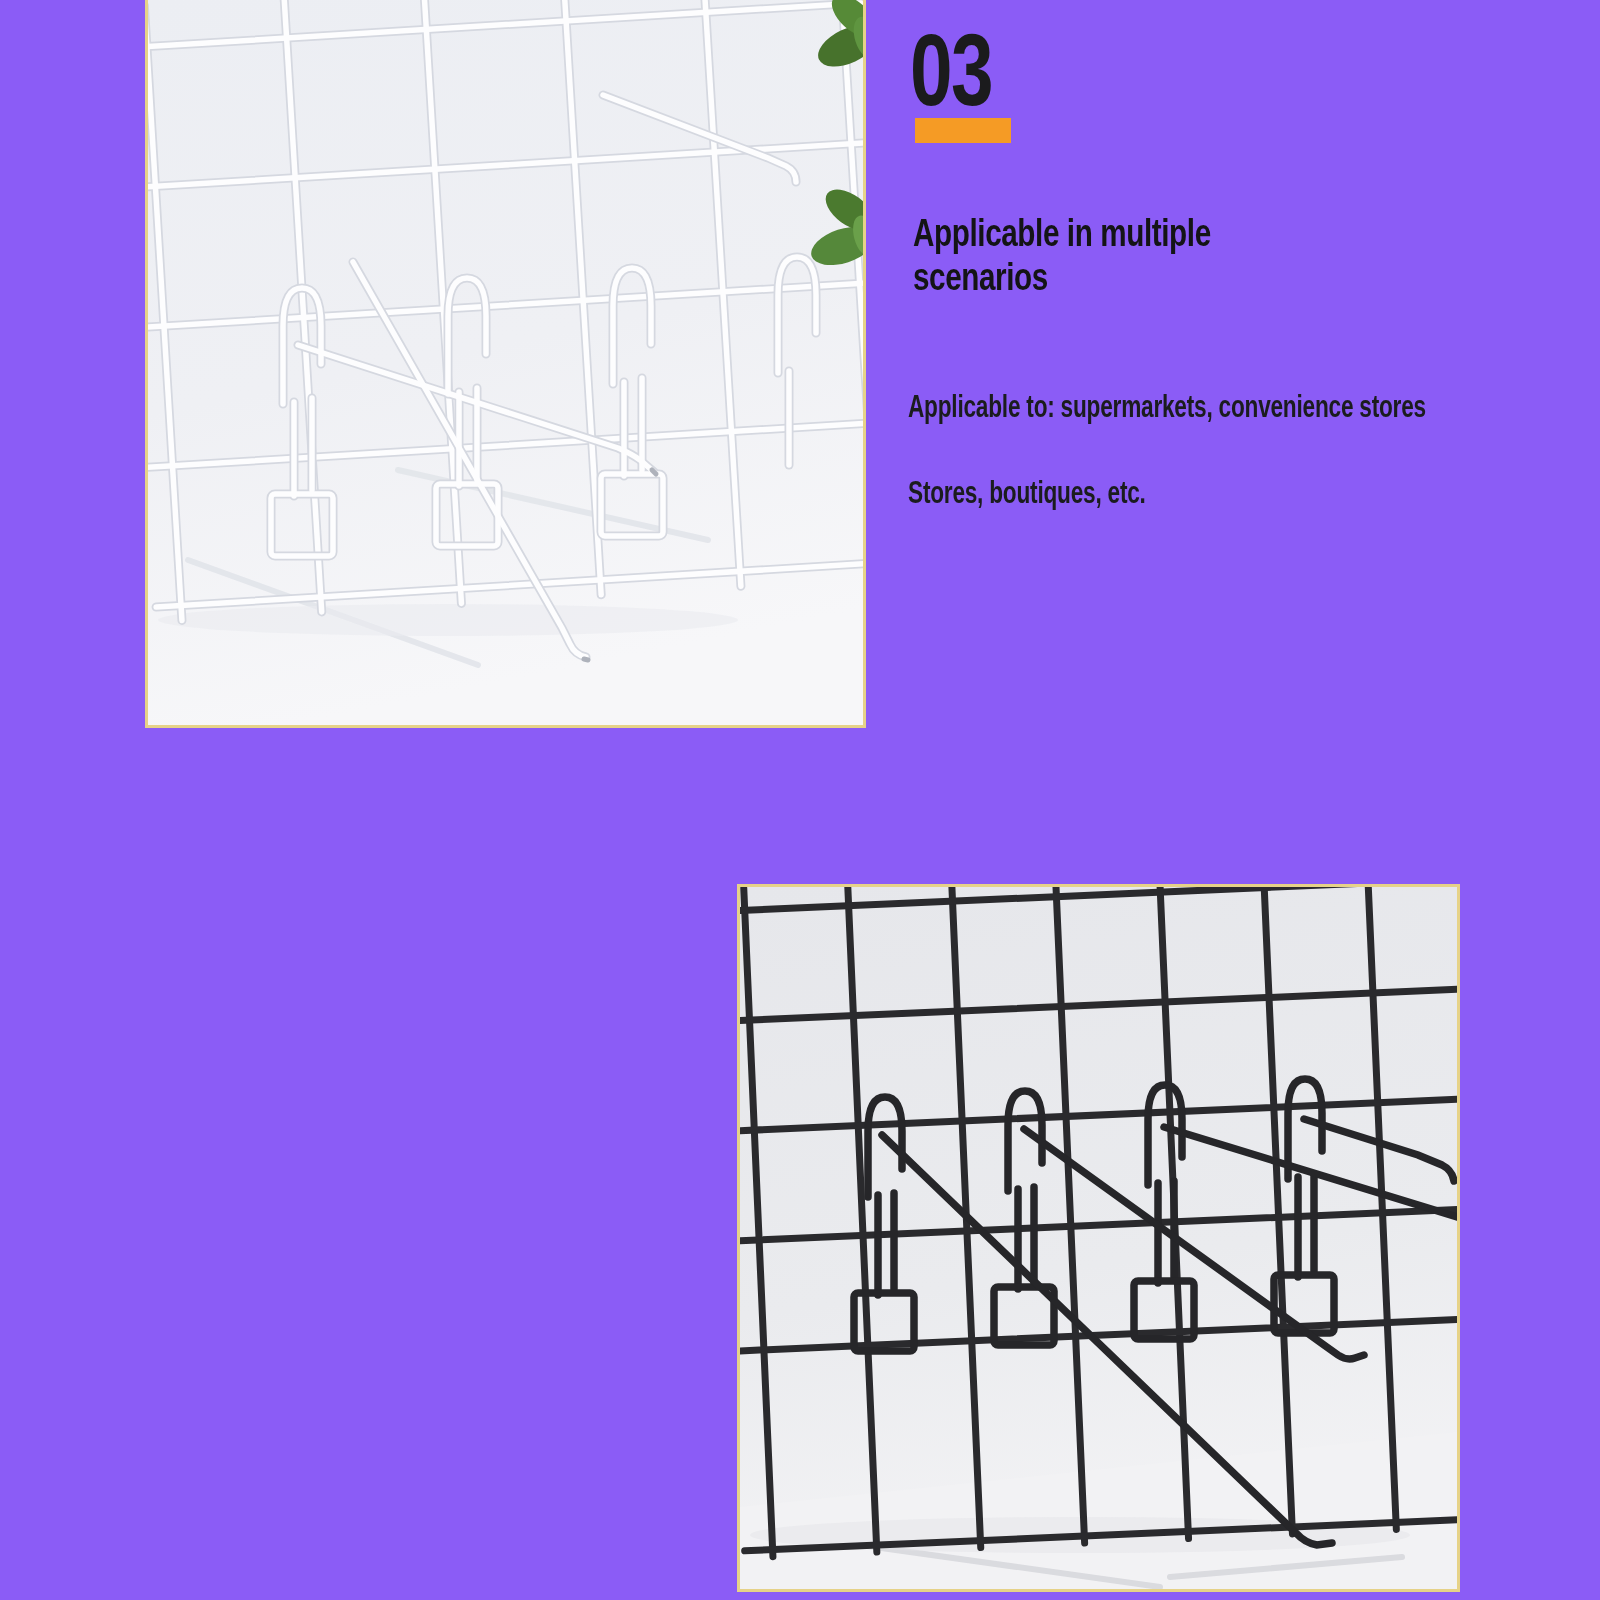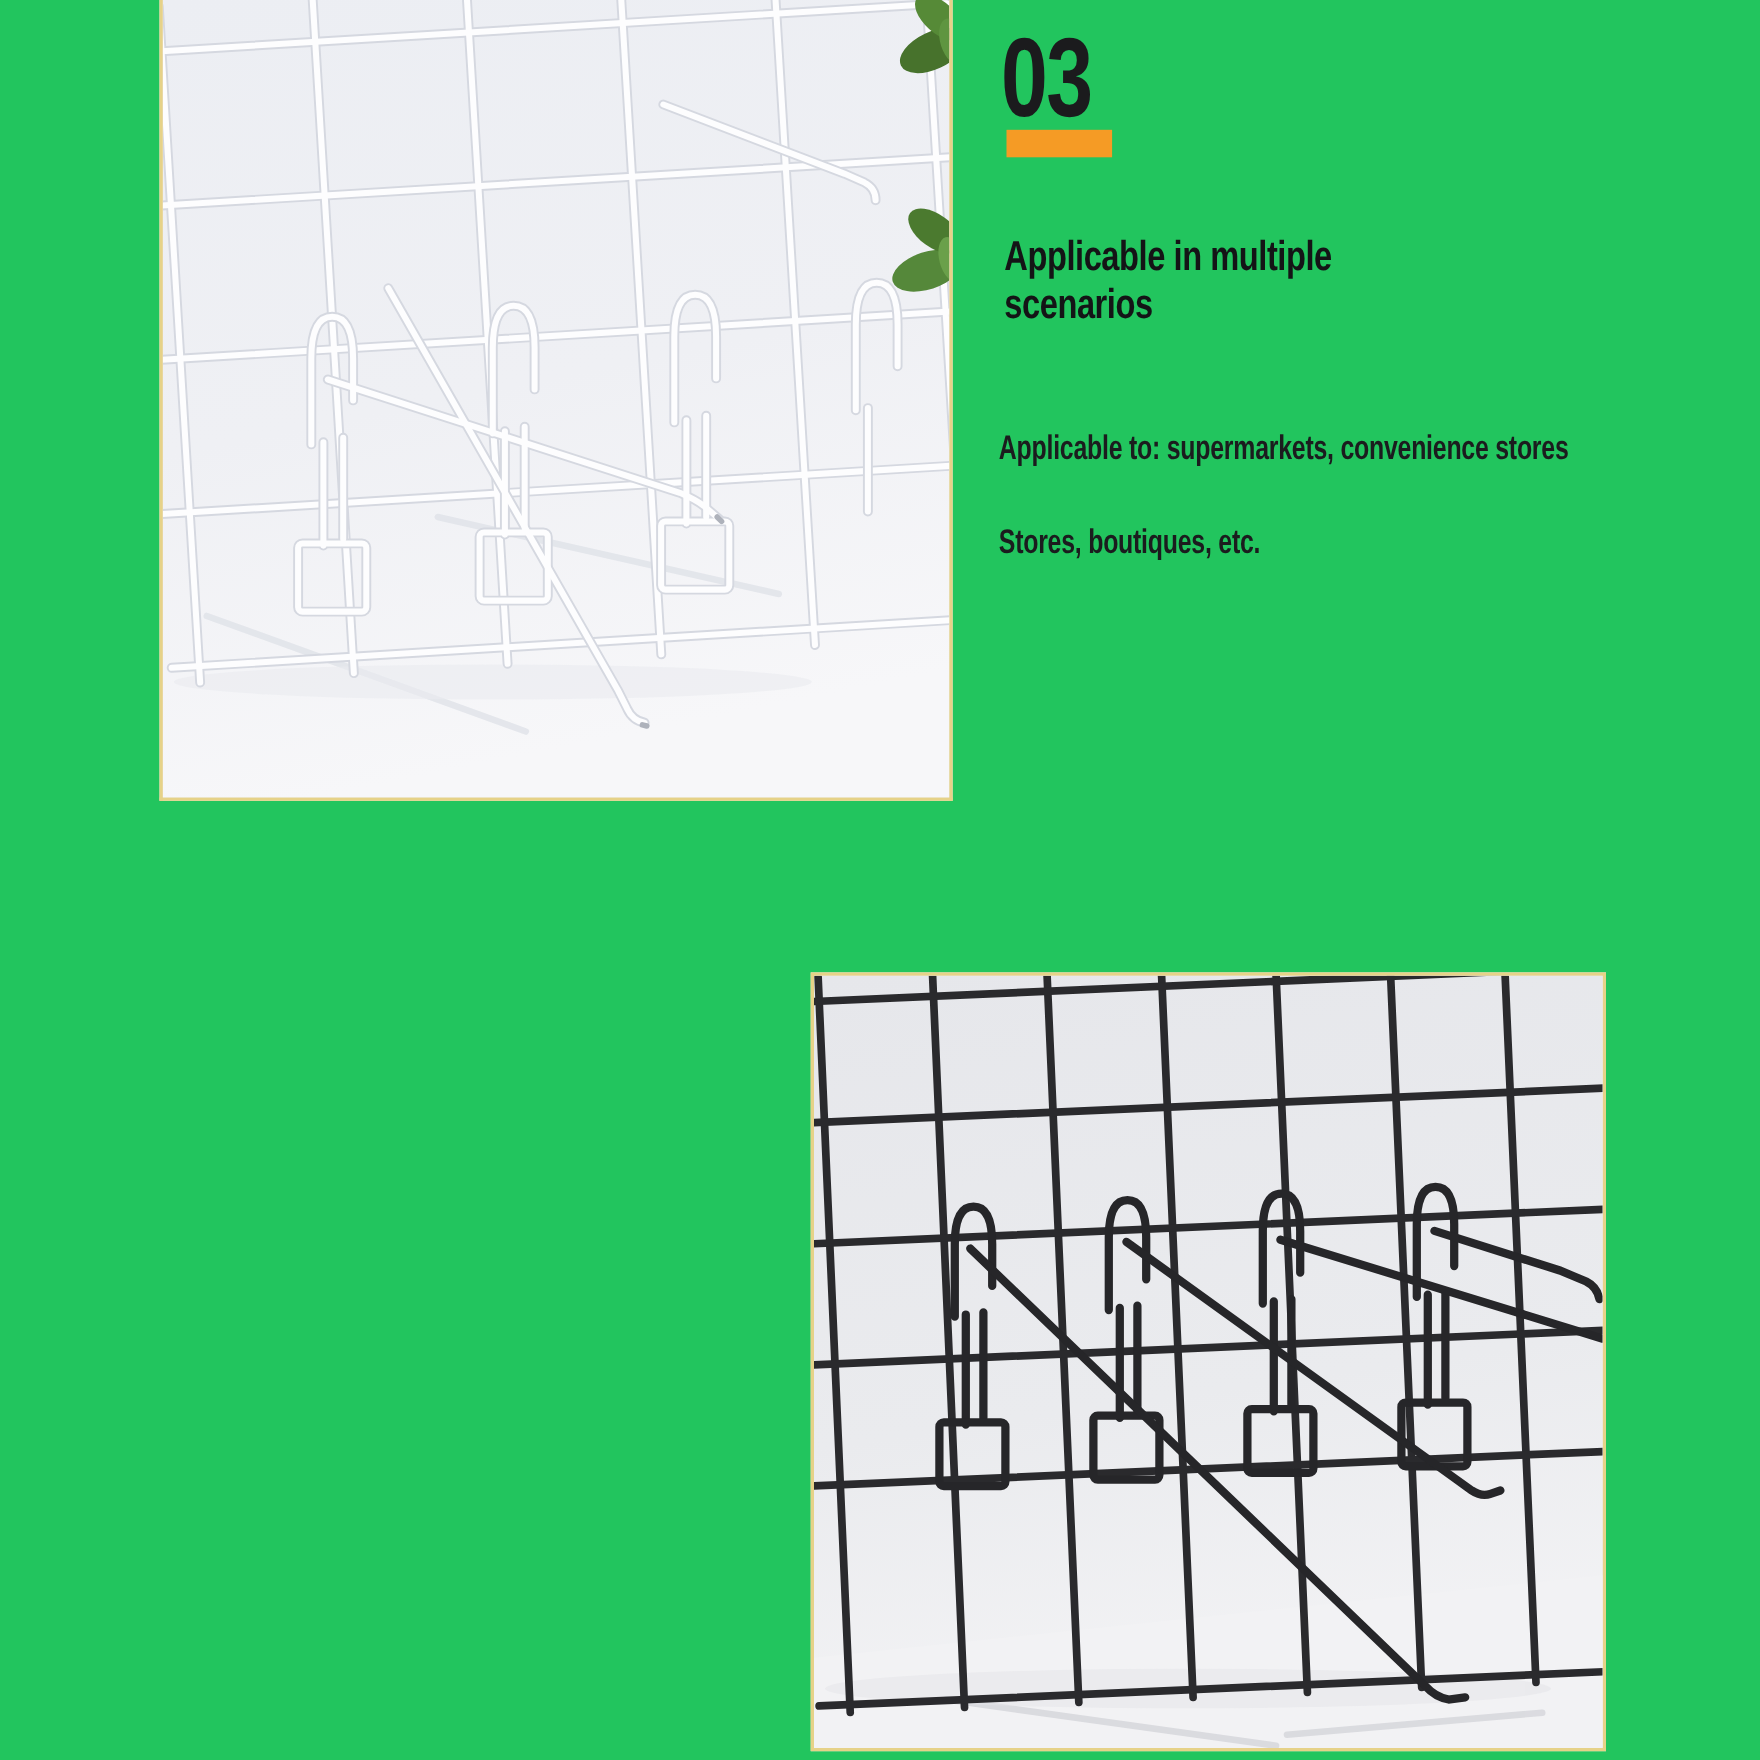--- a/index.html
+++ b/index.html
@@ -1,18 +1,18 @@
 <!DOCTYPE html>
 <html><head>
 <meta charset="utf-8">
 <style>
   html,body{margin:0;padding:0;background:#ffffff;}
   .canvas{
     position:relative;width:1600px;height:1600px;overflow:hidden;
-    background:#22c55e;
+    background:#8b5cf6;
     font-family:"Liberation Sans","DejaVu Sans",sans-serif;
     color:#17181a;
   }
   .photo{position:absolute;box-sizing:border-box;border:3px solid #E6D288;overflow:hidden;background:#eef0f4;}
   .photo svg{display:block;width:100%;height:100%;}
   .photo-white{left:145px;top:0;width:721px;height:728px;border-top:none;}
   .photo-black{left:737px;top:884px;width:723px;height:708px;}
 
   .section-number{
     position:absolute;left:910px;top:19px;

